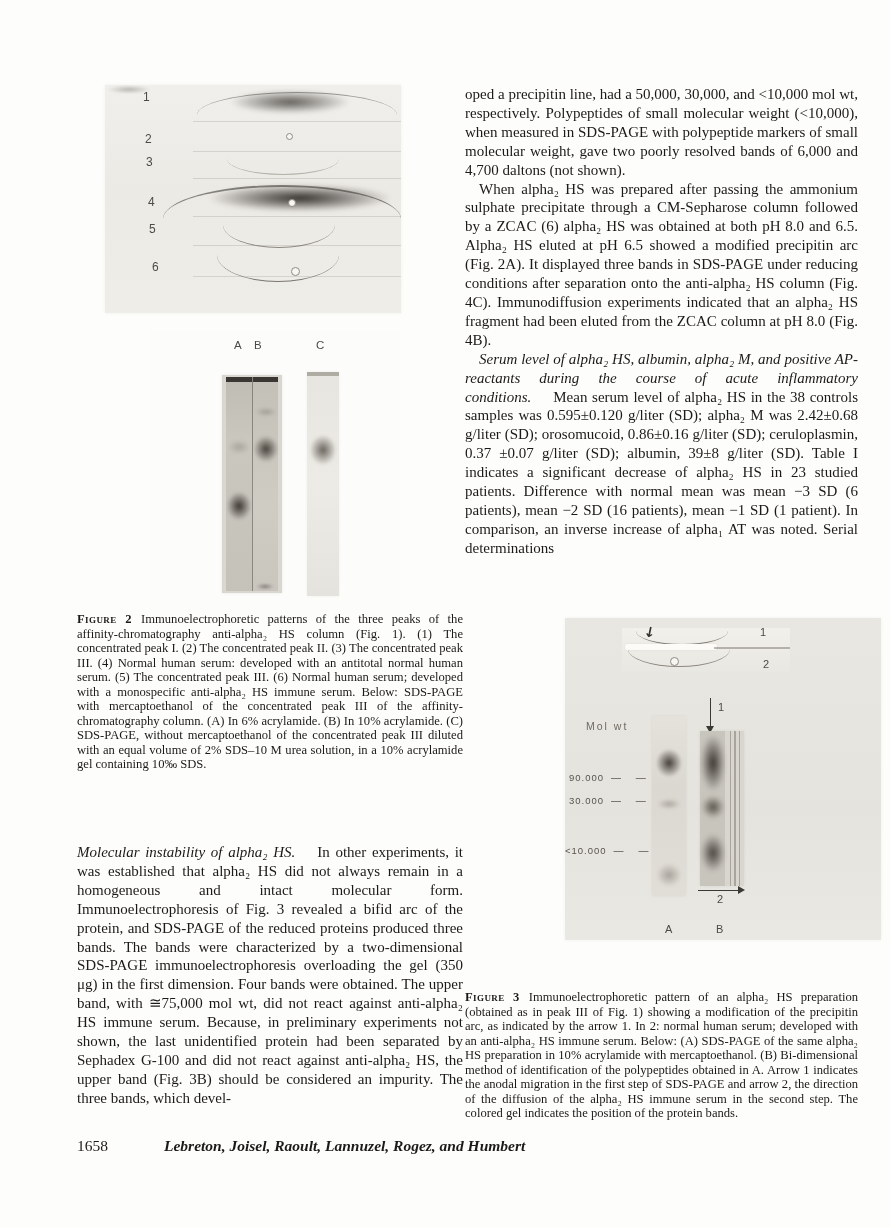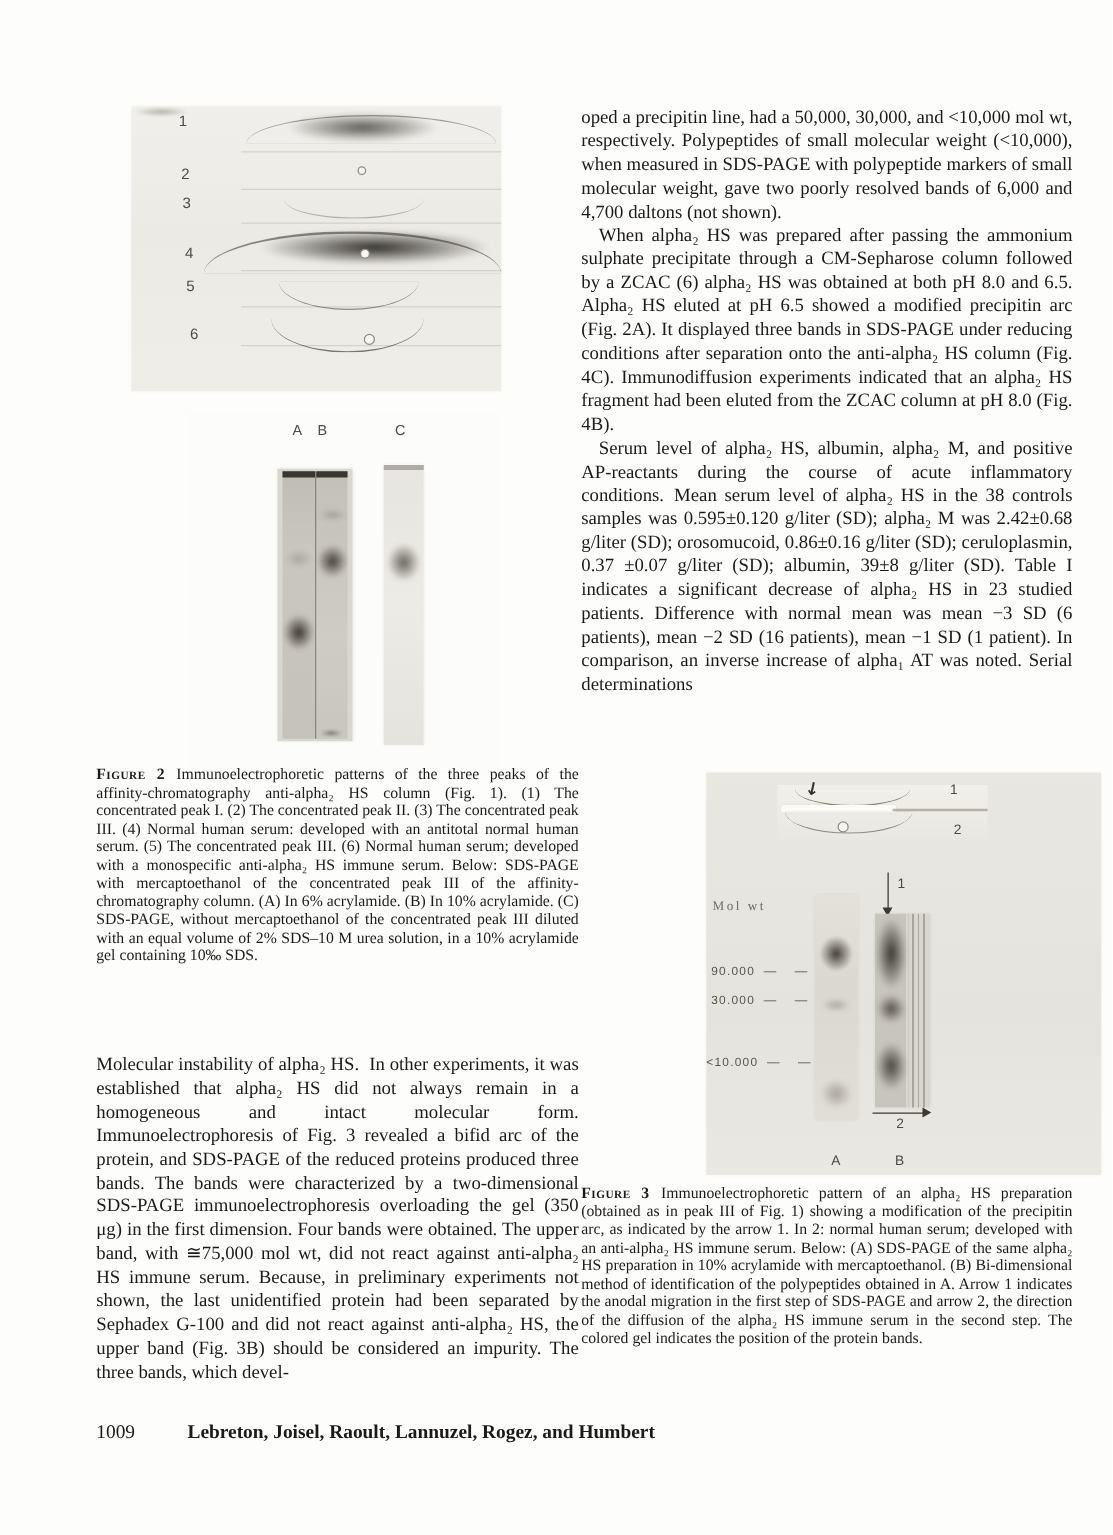--- a/index.html
+++ b/index.html
@@ -3,25 +3,25 @@
 <meta charset="utf-8">
 <style>
   html,body{margin:0;padding:0;background:#ffffff;}
   .page{position:relative;width:890px;height:1228px;background:#fdfdfc;overflow:hidden;
         font-family:"Liberation Serif","DejaVu Serif",serif;color:#1c1a18;}
   .col{position:absolute;top:85px;}
   .col.left{left:77px;width:386px;height:1075px;}
   .col.right{left:465px;width:393px;height:1075px;}
   p.body{margin:0;font-size:15px;line-height:18.9px;text-align:justify;}
   p.body.indent{text-indent:14px;}
-  .lead{margin-right:8px;}
+  .lead{font-style:italic;margin-right:22px;}
   p.caption{margin:0;position:absolute;font-size:12.6px;line-height:14.5px;text-align:justify;}
   .figlabel{font-variant:small-caps;letter-spacing:.4px;margin-right:9px;font-weight:bold;}
   .capt2{top:527px;left:0;width:386px;}
-  .capt3{top:862px;left:0;width:393px;}
+  .capt3{top:905px;left:0;width:393px;}
   .leftpara{position:absolute;top:758px;left:0;width:386px;}
   .rtext{position:absolute;top:0;left:0;width:393px;}
 
   
   .photo{position:absolute;}
   .photoLabel{position:absolute;font-family:"Liberation Sans","DejaVu Sans",sans-serif;
               color:#4c4a45;font-size:12px;line-height:1;}
   .well{position:absolute;background:#f7f6f2;border:1px solid #8f8b83;border-radius:50%;box-sizing:border-box;}
   .arcdown{position:absolute;border-bottom:1.6px solid rgba(75,70,62,.6);
            border-radius:0 0 50% 50%/0 0 100% 100%;}
@@ -85,21 +85,21 @@
          background:linear-gradient(180deg,#f2f0eb,#e9e7e1);}
   .f3arc1{left:14px;top:3px;width:92px;height:13px;border-bottom-color:rgba(75,70,62,.65);}
   .f3bar{position:absolute;left:3px;top:16px;width:92px;height:6px;background:#fcfbf8;
          border-radius:2px;box-shadow:0 0 2px rgba(0,0,0,.08);}
   .f3line{position:absolute;left:92px;top:19px;width:76px;height:1.5px;background:rgba(110,105,96,.45);}
   .f3arc2{left:6px;top:21px;width:102px;height:17px;border-bottom-color:rgba(75,70,62,.6);}
   .f3arrowglyph{position:absolute;left:22px;top:-4px;font-size:14px;font-weight:bold;color:#35322d;
                 transform:rotate(12deg);font-family:"DejaVu Sans",sans-serif;}
   .f3well{left:48px;top:29px;width:9px;height:9px;}
   .f3t1{left:138px;top:-1px;font-size:11px;} .f3t2{left:141px;top:31px;font-size:11px;}
-  .molwt{left:5px;top:103px;font-size:10.5px;letter-spacing:2px;color:#6e6a63;font-family:Liberation Serif, serif;}
+  .molwt{left:21px;top:103px;font-size:10.5px;letter-spacing:2px;color:#6e6a63;}
   .marker{position:absolute;font-family:"Liberation Sans","DejaVu Sans",sans-serif;color:#57544e;white-space:nowrap;}
   .m1{left:4px;top:149px;} .m2{left:4px;top:172px;} .m3{left:0px;top:222px;}
   .mval{font-size:9.5px;letter-spacing:1px;}
   .mdash{font-size:10px;letter-spacing:6px;margin-left:7px;color:#5a574f;}
   .f3laneA{position:absolute;left:87px;top:98px;width:34px;height:180px;border-radius:2px;
            background:linear-gradient(180deg,#e5e2dc,#dbd8d1 40%,#e1ded7);box-shadow:0 0 3px rgba(0,0,0,.07);}
   .bandA1{position:absolute;left:3px;top:32px;width:28px;height:30px;filter:blur(1px);
           background:radial-gradient(ellipse closest-side,rgba(55,50,43,.92),rgba(55,50,43,0) 95%);}
   .bandA2{position:absolute;left:4px;top:82px;width:26px;height:12px;filter:blur(1.5px);
           background:radial-gradient(ellipse closest-side,rgba(80,75,66,.35),rgba(80,75,66,0) 90%);}
@@ -122,21 +122,21 @@
            background:repeating-linear-gradient(90deg,transparent 0 3px,rgba(95,90,80,.4) 3px 4.3px);}
   .arrow2{position:absolute;left:133px;top:268px;width:48px;height:9px;}
   .arrow2 .shaft{position:absolute;left:0;top:3.5px;width:41px;height:1.5px;background:#3c3933;}
   .arrow2 .head{position:absolute;left:40px;top:0;width:0;height:0;
                 border-top:4px solid transparent;border-bottom:4px solid transparent;border-left:7px solid #3c3933;}
   .a2l{left:152px;top:276px;font-size:11px;}
   .f3A{left:100px;top:306px;font-size:11px;} .f3B{left:151px;top:306px;font-size:11px;}
 
   
   .footer{position:absolute;left:77px;top:1137px;font-size:15.5px;white-space:nowrap;}
-  .authors{font-weight:600;margin-left:42px;}
+  .authors{font-style:italic;font-weight:600;margin-left:56px;}
 </style>
 </head>
 <body>
 
 <div class="page">
 
   <div class="col left">
 
     <div class="photo fig2top">
       <span class="photoLabel n1">1</span>
@@ -236,16 +236,16 @@
       </div>
       <span class="photoLabel a2l">2</span>
       <span class="photoLabel f3A">A</span>
       <span class="photoLabel f3B">B</span>
     </div>
 
     <p class="caption capt3"><span class="figlabel">Figure 3</span><span>Immunoelectrophoretic pattern of an alpha₂ HS preparation (obtained as in peak III of Fig. 1) showing a modification of the precipitin arc, as indicated by the arrow 1. In 2: normal human serum; developed with an anti-alpha₂ HS immune serum. Below: (A) SDS-PAGE of the same alpha₂ HS preparation in 10% acrylamide with mercaptoethanol. (B) Bi-dimensional method of identification of the polypeptides obtained in A. Arrow 1 indicates the anodal migration in the first step of SDS-PAGE and arrow 2, the direction of the diffusion of the alpha₂ HS immune serum in the second step. The colored gel indicates the position of the protein bands.</span></p>
   </div>
 
   <div class="footer">
-    <span class="pageno">1009</span><span class="authors">Lebreton, Joisel, Raoult, Lannuzel, Rogez, and Humbert</span>
+    <span class="pageno">1658</span><span class="authors">Lebreton, Joisel, Raoult, Lannuzel, Rogez, and Humbert</span>
   </div>
 
 </div>
 
 </body></html>

